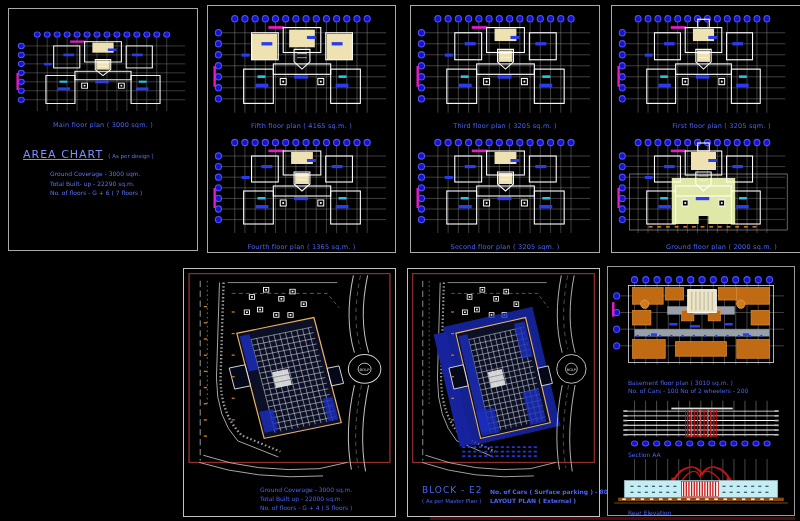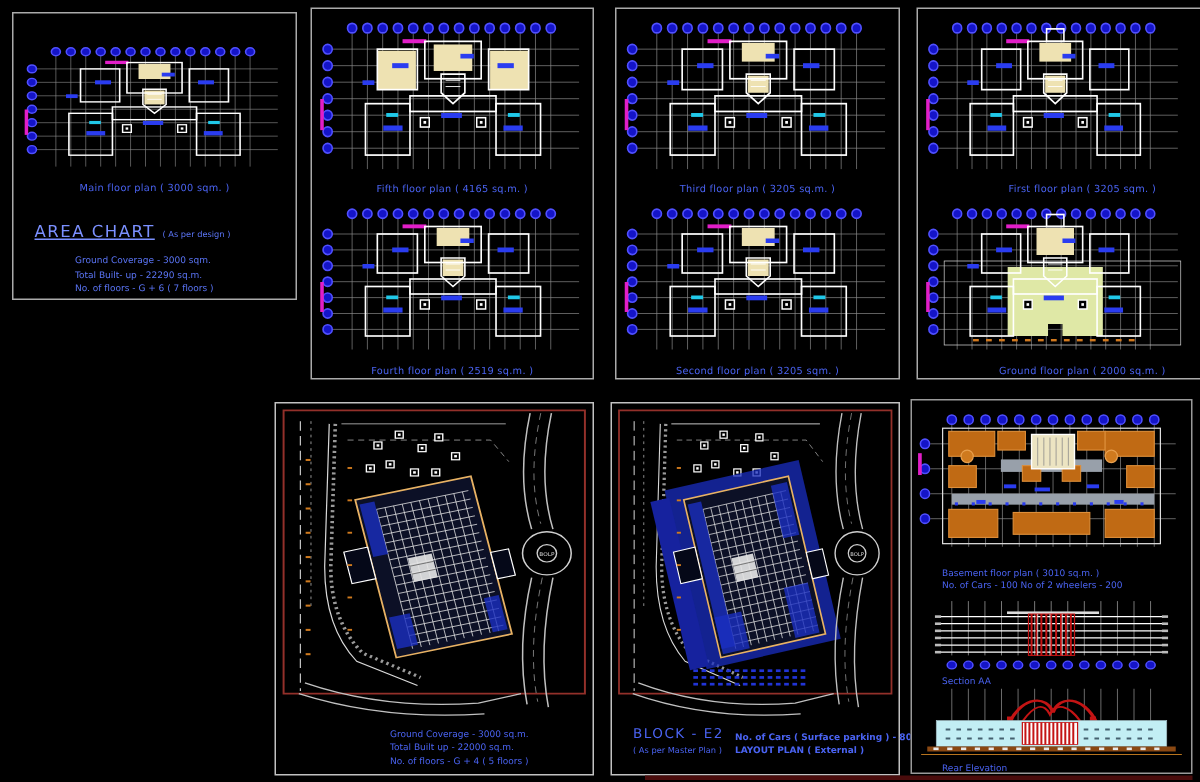--- a/index.html
+++ b/index.html
@@ -23,21 +23,21 @@
   .block-label { font-size:9px; letter-spacing:1px; }
   .block-sub { font-size:5.5px; margin-top:2px; }
   .info-bold { font-weight:bold; }
   .red-strip { position:absolute; background:#4a0c0c; }
 </style>
 </head>
 <body>
 
 <div class="canvas">
 
-  <div class="panel" style="left:8px; top:8px; width:190px; height:192px;">
+  <div class="panel" style="left:8px; top:8px; width:190px; height:243px;">
     <div class="drawing" style="left:6px; top:20px; width:176px; height:88px;">
         <svg viewBox="0 0 182 104" preserveAspectRatio="none" width="100%" height="100%">
           <line x1="23" y1="10" x2="23" y2="97" stroke="#8d8d8d" stroke-width="0.45"></line>
           <circle cx="23" cy="6.5" r="3.1" fill="#1414c8" stroke="#5050ff" stroke-width="1.1"></circle>
           <line x1="33.3" y1="10" x2="33.3" y2="97" stroke="#8d8d8d" stroke-width="0.45"></line>
           <circle cx="33.3" cy="6.5" r="3.1" fill="#1414c8" stroke="#5050ff" stroke-width="1.1"></circle>
           <line x1="43.6" y1="10" x2="43.6" y2="97" stroke="#8d8d8d" stroke-width="0.45"></line>
           <circle cx="43.6" cy="6.5" r="3.1" fill="#1414c8" stroke="#5050ff" stroke-width="1.1"></circle>
           <line x1="53.900000000000006" y1="10" x2="53.900000000000006" y2="97" stroke="#8d8d8d" stroke-width="0.45"></line>
           <circle cx="53.900000000000006" cy="6.5" r="3.1" fill="#1414c8" stroke="#5050ff" stroke-width="1.1"></circle>
@@ -255,21 +255,21 @@
           <rect x="121" y="29" width="11" height="3.2" fill="#2a3cf0"></rect>
           <rect x="44" y="69" width="13" height="3.4" fill="#2a3cf0"></rect>
           <rect x="125" y="69" width="13" height="3.4" fill="#2a3cf0"></rect>
           <rect x="83" y="61" width="14" height="3.2" fill="#2a3cf0"></rect>
           <rect x="96" y="23" width="9" height="3" fill="#2a3cf0"></rect>
           <rect x="30" y="40" width="8" height="3" fill="#2a3cf0"></rect>
           <rect x="46" y="61" width="8" height="2.5" fill="#20c8e8"></rect>
           <rect x="128" y="61" width="8" height="2.5" fill="#20c8e8"></rect>
         </svg>
       </div>
-    <div class="cap" style="top:237px;">Fourth floor plan ( 2519 sq.m. )</div>
+    <div class="cap" style="top:237px;">Fourth floor plan ( 1365 sq.m. )</div>
   </div>
 
   <div class="panel" style="left:410px; top:5px; width:190px; height:248px;">
     <div class="drawing" style="left:4px; top:6px; width:181px; height:108px;">
         <svg viewBox="0 0 182 104" preserveAspectRatio="none" width="100%" height="100%">
           <line x1="23" y1="10" x2="23" y2="97" stroke="#8d8d8d" stroke-width="0.45"></line>
           <circle cx="23" cy="6.5" r="3.1" fill="#1414c8" stroke="#5050ff" stroke-width="1.1"></circle>
           <line x1="33.3" y1="10" x2="33.3" y2="97" stroke="#8d8d8d" stroke-width="0.45"></line>
           <circle cx="33.3" cy="6.5" r="3.1" fill="#1414c8" stroke="#5050ff" stroke-width="1.1"></circle>
           <line x1="43.6" y1="10" x2="43.6" y2="97" stroke="#8d8d8d" stroke-width="0.45"></line>

